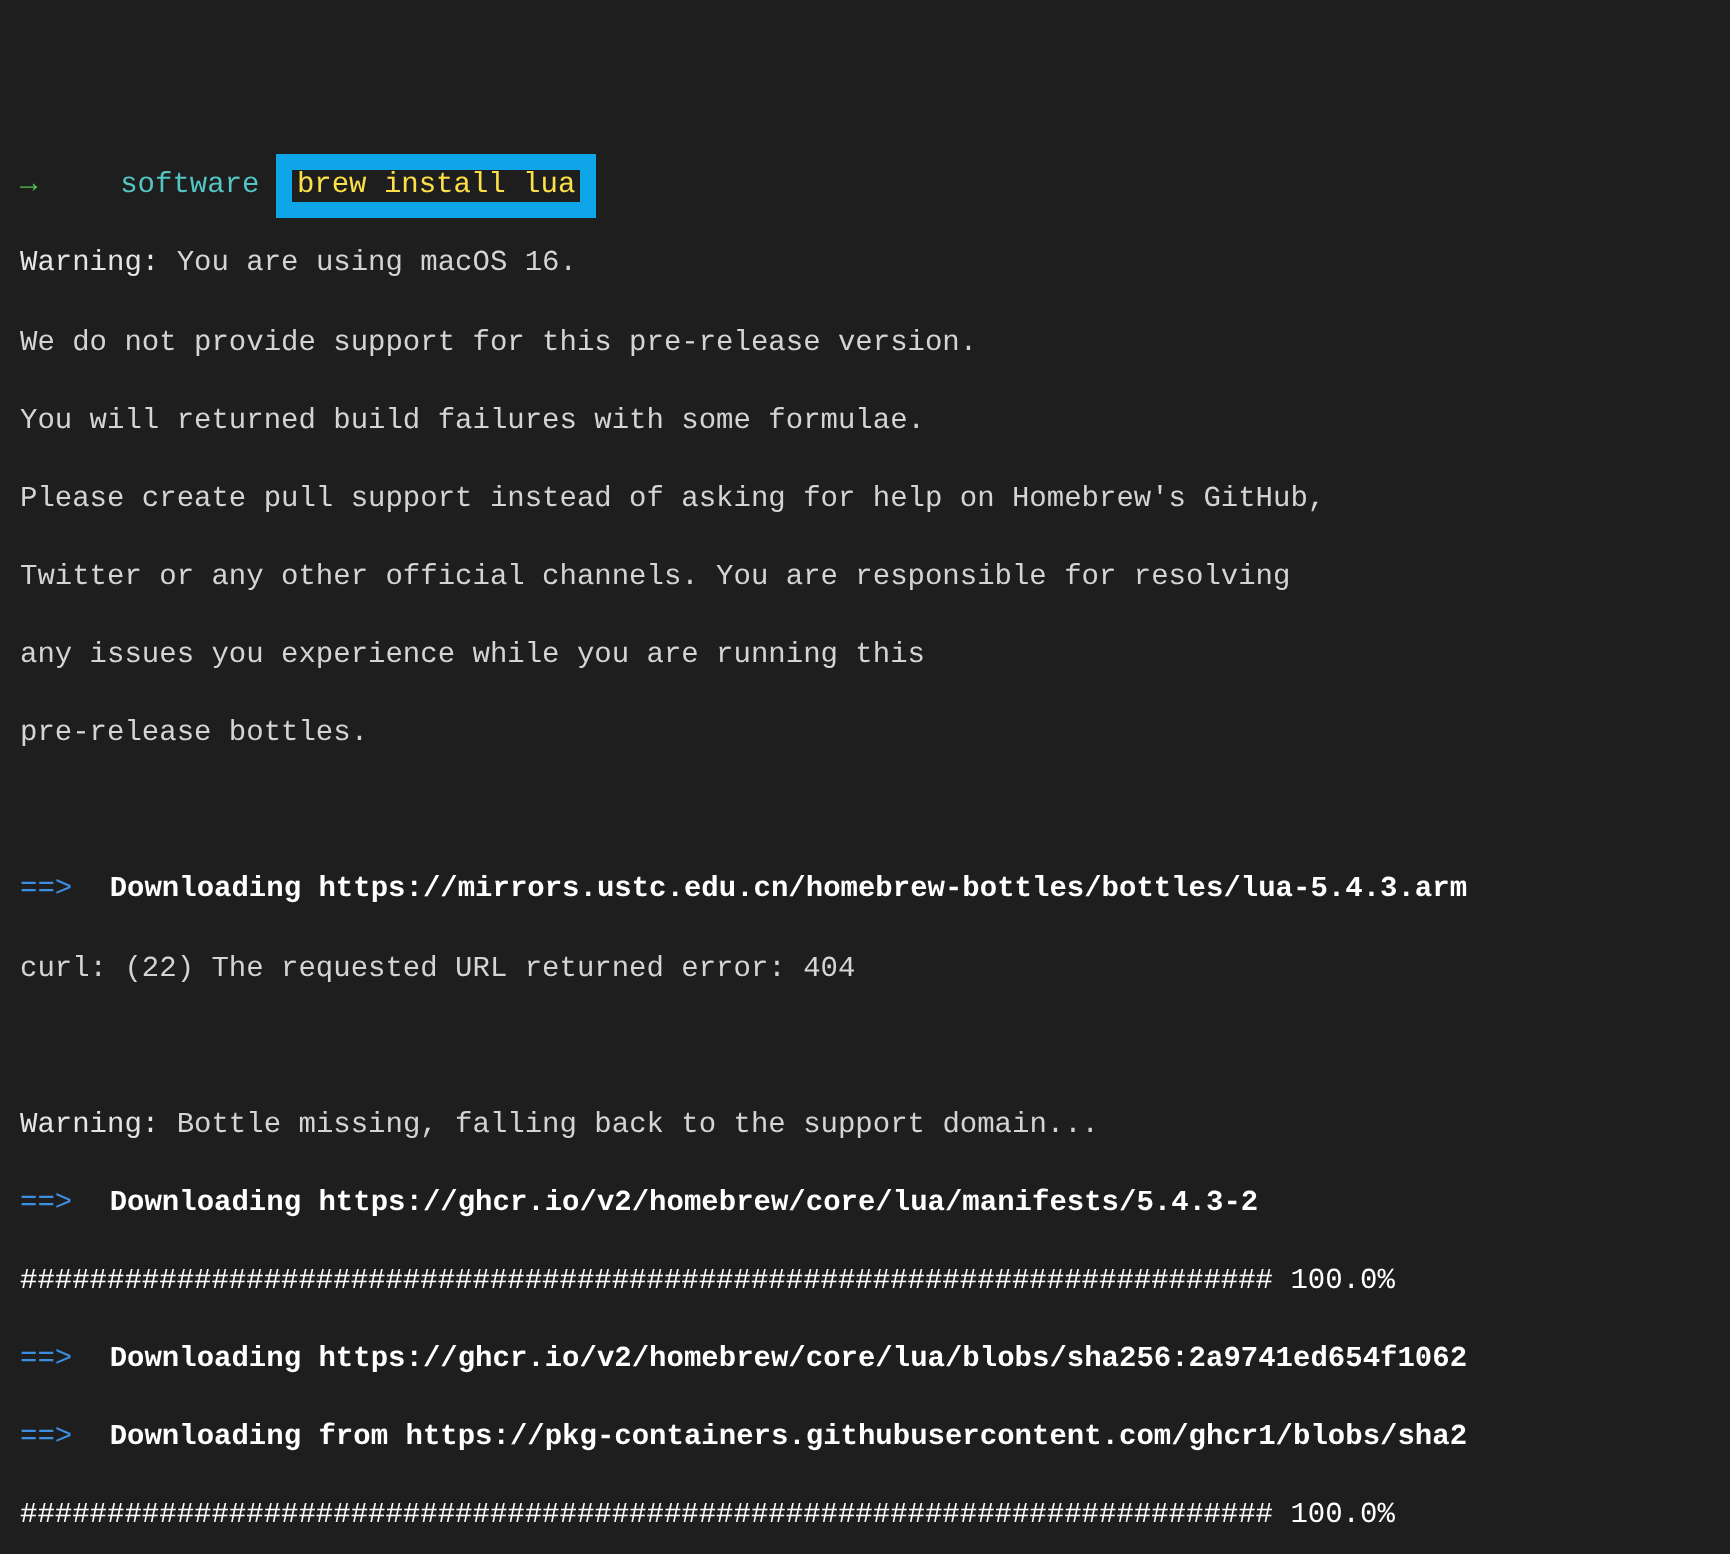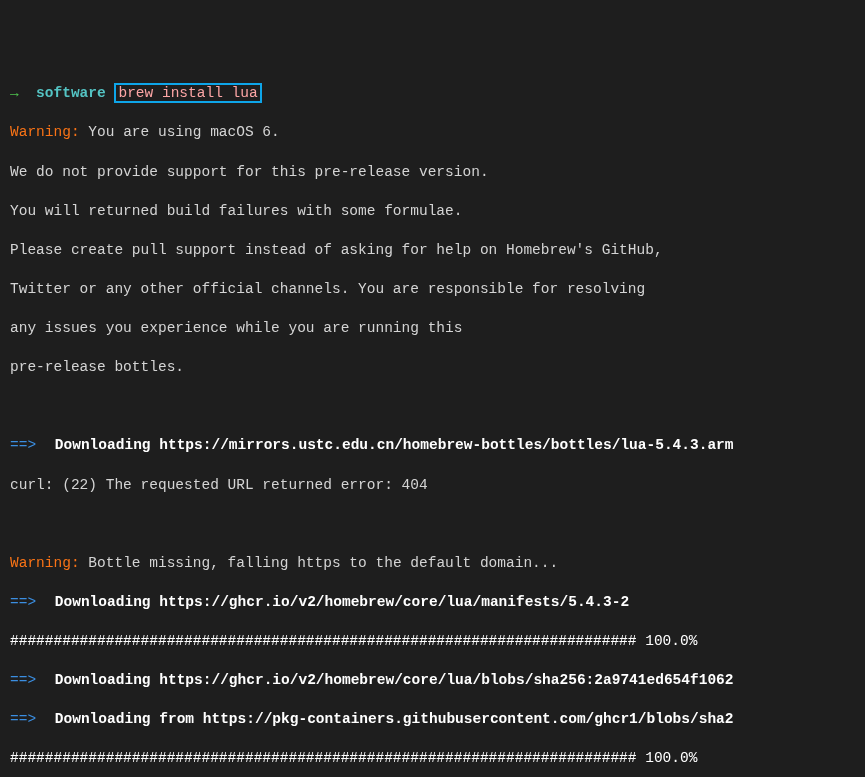--- a/index.html
+++ b/index.html
@@ -15,50 +15,50 @@
       color: #d4d4d4;
       padding: 6px 10px;
       width: 865px;
       overflow: hidden;
       white-space: pre;
     }
     .line {
       white-space: pre;
     }
     .arrow-green { color: #4ec34e; }
-    .hostname { color: #54c4c4; font-weight: bold; }
+    .hostname { color: #54c4c4; font-weight: normal; margin-left: 24px; }
     .cmd-box {
-      border: 2px solid #0ea5e9;
+      border: 8px solid #0ea5e9;
       padding: 0 2px;
-      color: #fca5a5;
+      color: #fde047;
     }
-    .warning { color: #f97316; }
+    .warning { color: #e5e5e5; }
     .white-text { color: #d4d4d4; }
     .arrow-blue { color: #3b8ee0; }
     .bold-white { color: #ffffff; font-weight: bold; padding-left: 10px; }
     .hashes { color: #ffffff; }
   </style>
 </head>
 <body>
 
 
 
 <div class="line"><span class="arrow-green">→</span>  <span class="hostname">software</span> <span class="cmd-box"><span>brew install lua</span></span></div>
-<div class="line"><span class="warning">Warning:</span><span class="white-text"> You are using macOS 6.</span></div>
+<div class="line"><span class="warning">Warning:</span><span class="white-text"> You are using macOS 16.</span></div>
 <div class="line white-text">We do not provide support for this pre-release version.</div>
 <div class="line white-text">You will returned build failures with some formulae.</div>
 <div class="line white-text">Please create pull support instead of asking for help on Homebrew's GitHub,</div>
 <div class="line white-text">Twitter or any other official channels. You are responsible for resolving</div>
 <div class="line white-text">any issues you experience while you are running this</div>
 <div class="line white-text">pre-release bottles.</div>
 <div class="line"> </div>
 <div class="line"><span class="arrow-blue">==&gt;</span> <span class="bold-white">Downloading https://mirrors.ustc.edu.cn/homebrew-bottles/bottles/lua-5.4.3.arm</span></div>
 <div class="line white-text">curl: (22) The requested URL returned error: 404</div>
 <div class="line"> </div>
-<div class="line"><span class="warning">Warning:</span><span class="white-text"> Bottle missing, falling https to the default domain...</span></div>
+<div class="line"><span class="warning">Warning:</span><span class="white-text"> Bottle missing, falling back to the support domain...</span></div>
 <div class="line"><span class="arrow-blue">==&gt;</span> <span class="bold-white">Downloading https://ghcr.io/v2/homebrew/core/lua/manifests/5.4.3-2</span></div>
 <div class="line hashes">######################################################################## 100.0%</div>
 <div class="line"><span class="arrow-blue">==&gt;</span> <span class="bold-white">Downloading https://ghcr.io/v2/homebrew/core/lua/blobs/sha256:2a9741ed654f1062</span></div>
 <div class="line"><span class="arrow-blue">==&gt;</span> <span class="bold-white">Downloading from https://pkg-containers.githubusercontent.com/ghcr1/blobs/sha2</span></div>
 <div class="line hashes">######################################################################## 100.0%</div>
 
 
 
 
 

